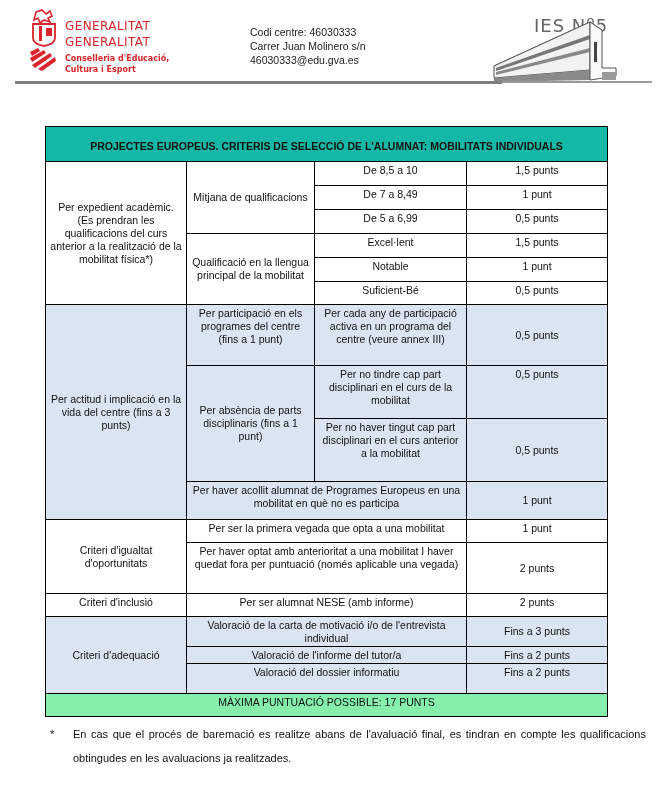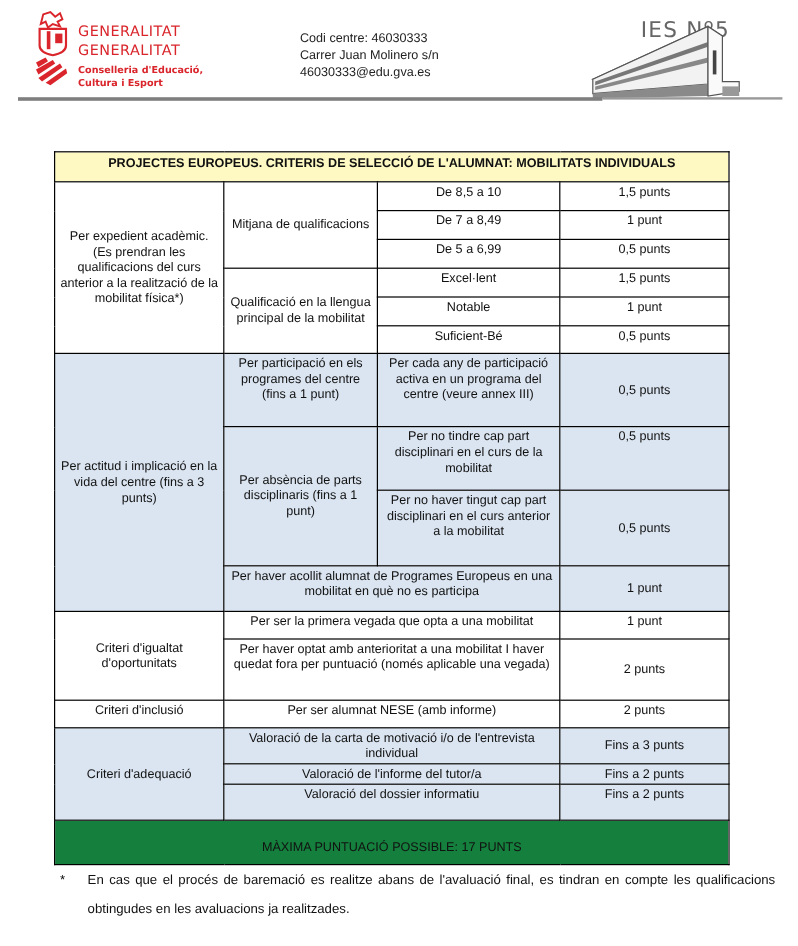--- a/index.html
+++ b/index.html
@@ -25,23 +25,23 @@
   .header-rule { position: absolute; left: 15px; top: 81px; width: 487px; height: 3px; background: #7f7f7f; }
   .header-rule2 { position: absolute; left: 502px; top: 81px; width: 150px; height: 2px; background: #9a9a9a; }
 
   
   .crit-table { position: absolute; left: 45px; top: 126px; width: 562px;
                 border-collapse: collapse; table-layout: fixed;
                 font-family: "Liberation Sans", sans-serif; font-size: 10.5px; line-height: 13px; }
   .crit-table td { border: 1px solid #000; text-align: center; vertical-align: middle;
                    padding: 1px 4px; overflow: hidden; }
   .crit-table td.top { vertical-align: top; padding-top: 2px; }
-  .crit-table .title-cell { background: #fef9c3; font-weight: bold; height: 20px;
-                            vertical-align: top; padding-top: 3px; }
-  .crit-table .total-cell { background: #15803d; height: 19px; vertical-align: top; padding-top: 16px; }
+  .crit-table .title-cell { background: #14b8a6; font-weight: bold; height: 20px;
+                            vertical-align: top; padding-top: 13px; }
+  .crit-table .total-cell { background: #86efac; height: 19px; vertical-align: top; padding-top: 2px; }
   .crit-table .shade { background: #dbe5f1; }
 
   
   .footnote { position: absolute; left: 50px; top: 722px; width: 596px;
               font-family: "Liberation Sans", sans-serif; font-size: 11px; line-height: 24px; color: #111; }
   .footnote .star { position: absolute; left: 0; top: 0; }
   .footnote .fn-text { display: block; margin-left: 23px; text-align: justify; text-align-last: left; }
 </style>
 </head>
 <body>

